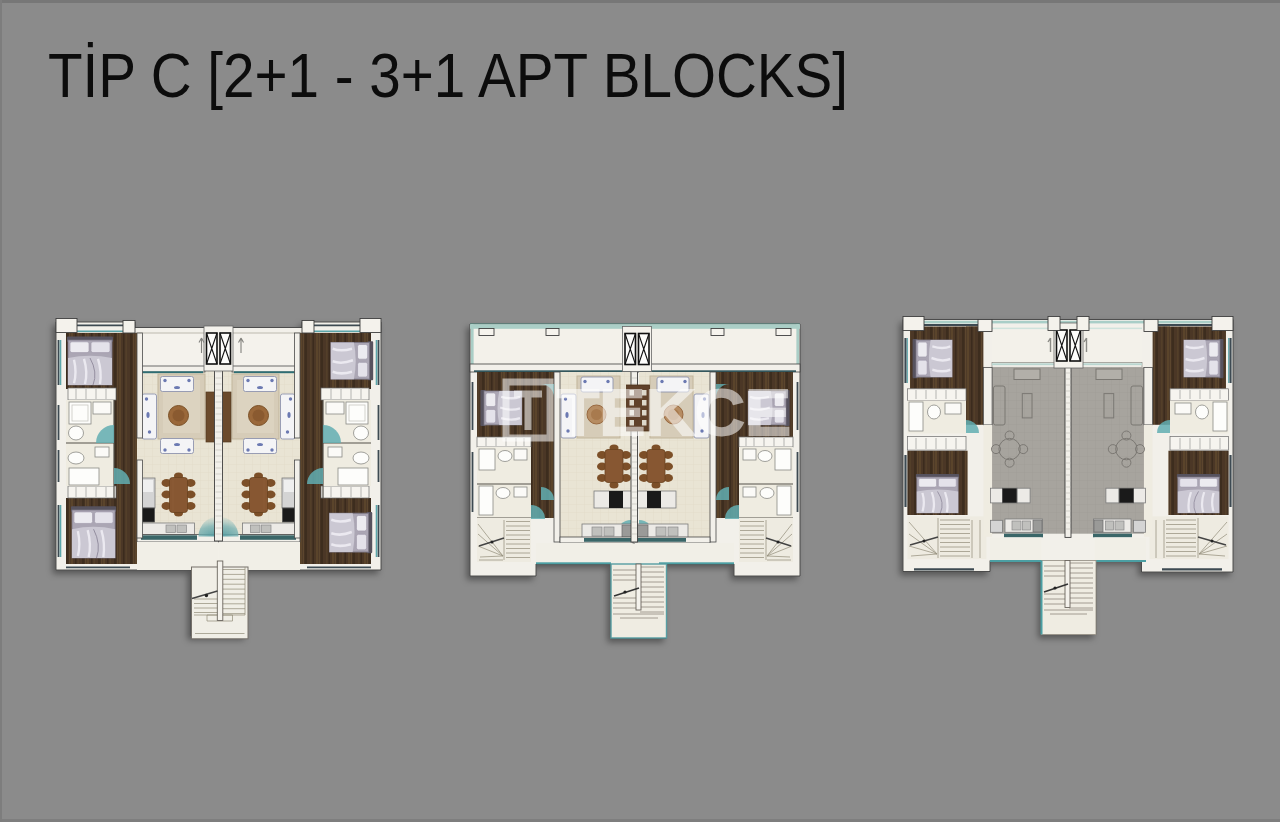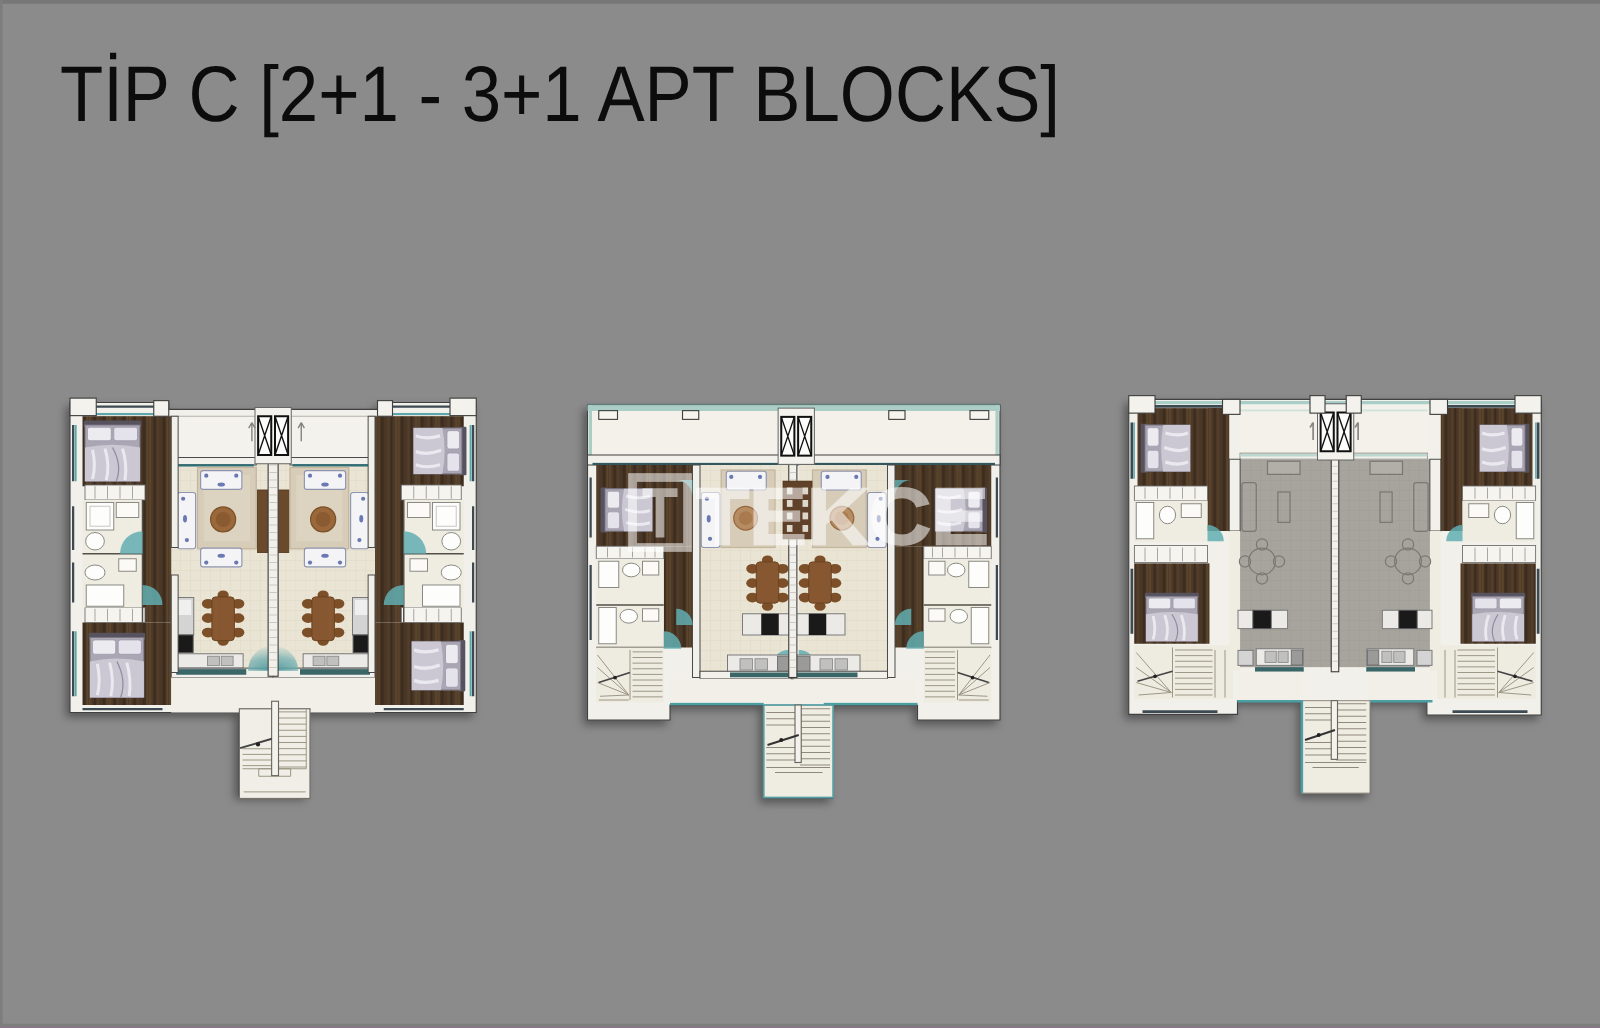--- a/index.html
+++ b/index.html
@@ -1,16 +1,16 @@
 <!DOCTYPE html>
 <html><head>
 <meta charset="utf-8">
 <style>
   html,body{margin:0;padding:0;background:#8b8b8b;width:1280px;height:822px;overflow:hidden;}
-  #page{position:relative;width:1280px;height:822px;background:#a21caf;font-family:"Liberation Sans",sans-serif;}
+  #page{position:relative;width:1280px;height:822px;background:#1d4ed8;font-family:"Liberation Sans",sans-serif;}
   svg{position:absolute;left:0;top:0;}
 </style>
 </head>
 <body>
 <div id="page">
 <svg width="1280" height="822" viewBox="0 0 1280 822">
 <defs>
   <filter id="ds" x="-10%" y="-10%" width="120%" height="120%">
     <feDropShadow dx="-3" dy="3.5" stdDeviation="3.2" flood-color="#000" flood-opacity="0.38"></feDropShadow>
   </filter>

